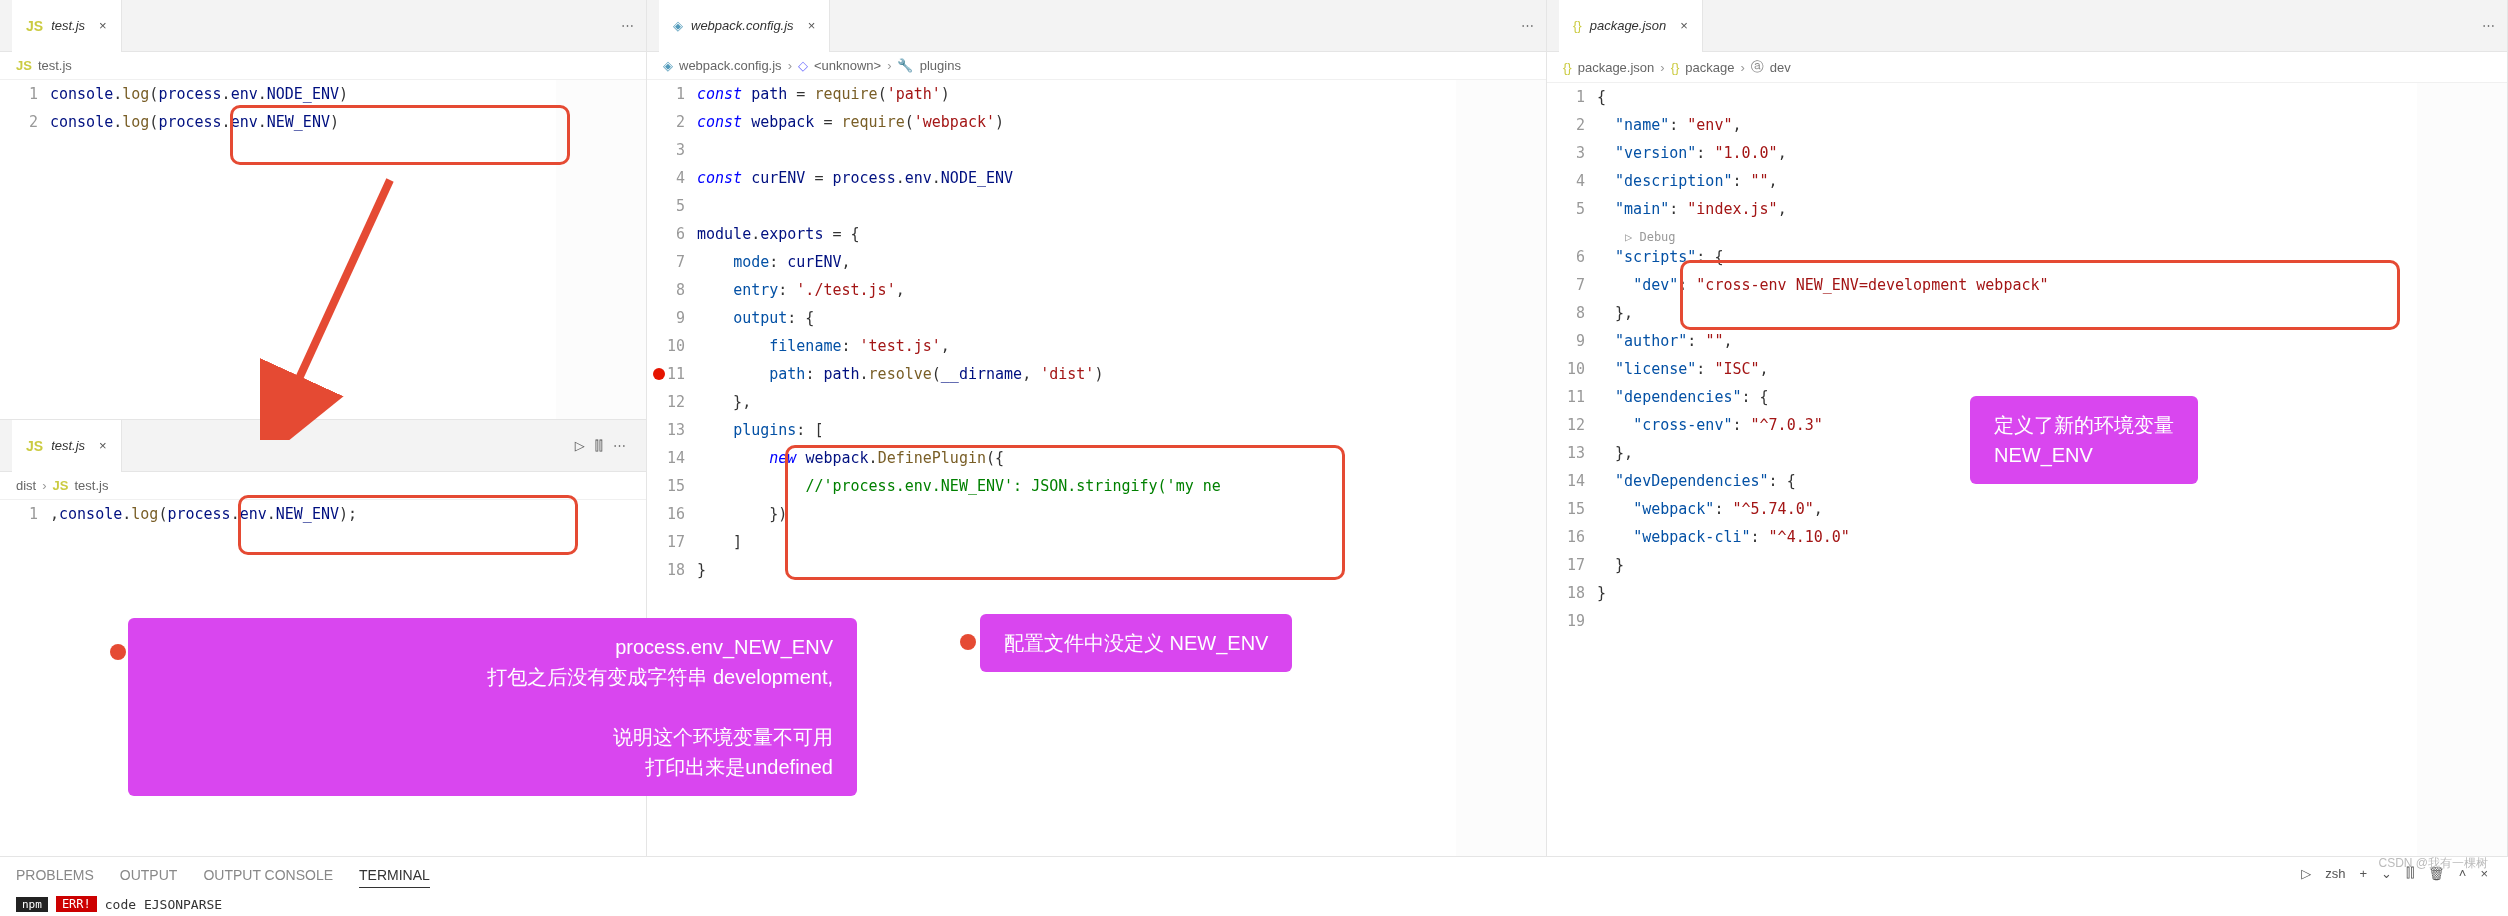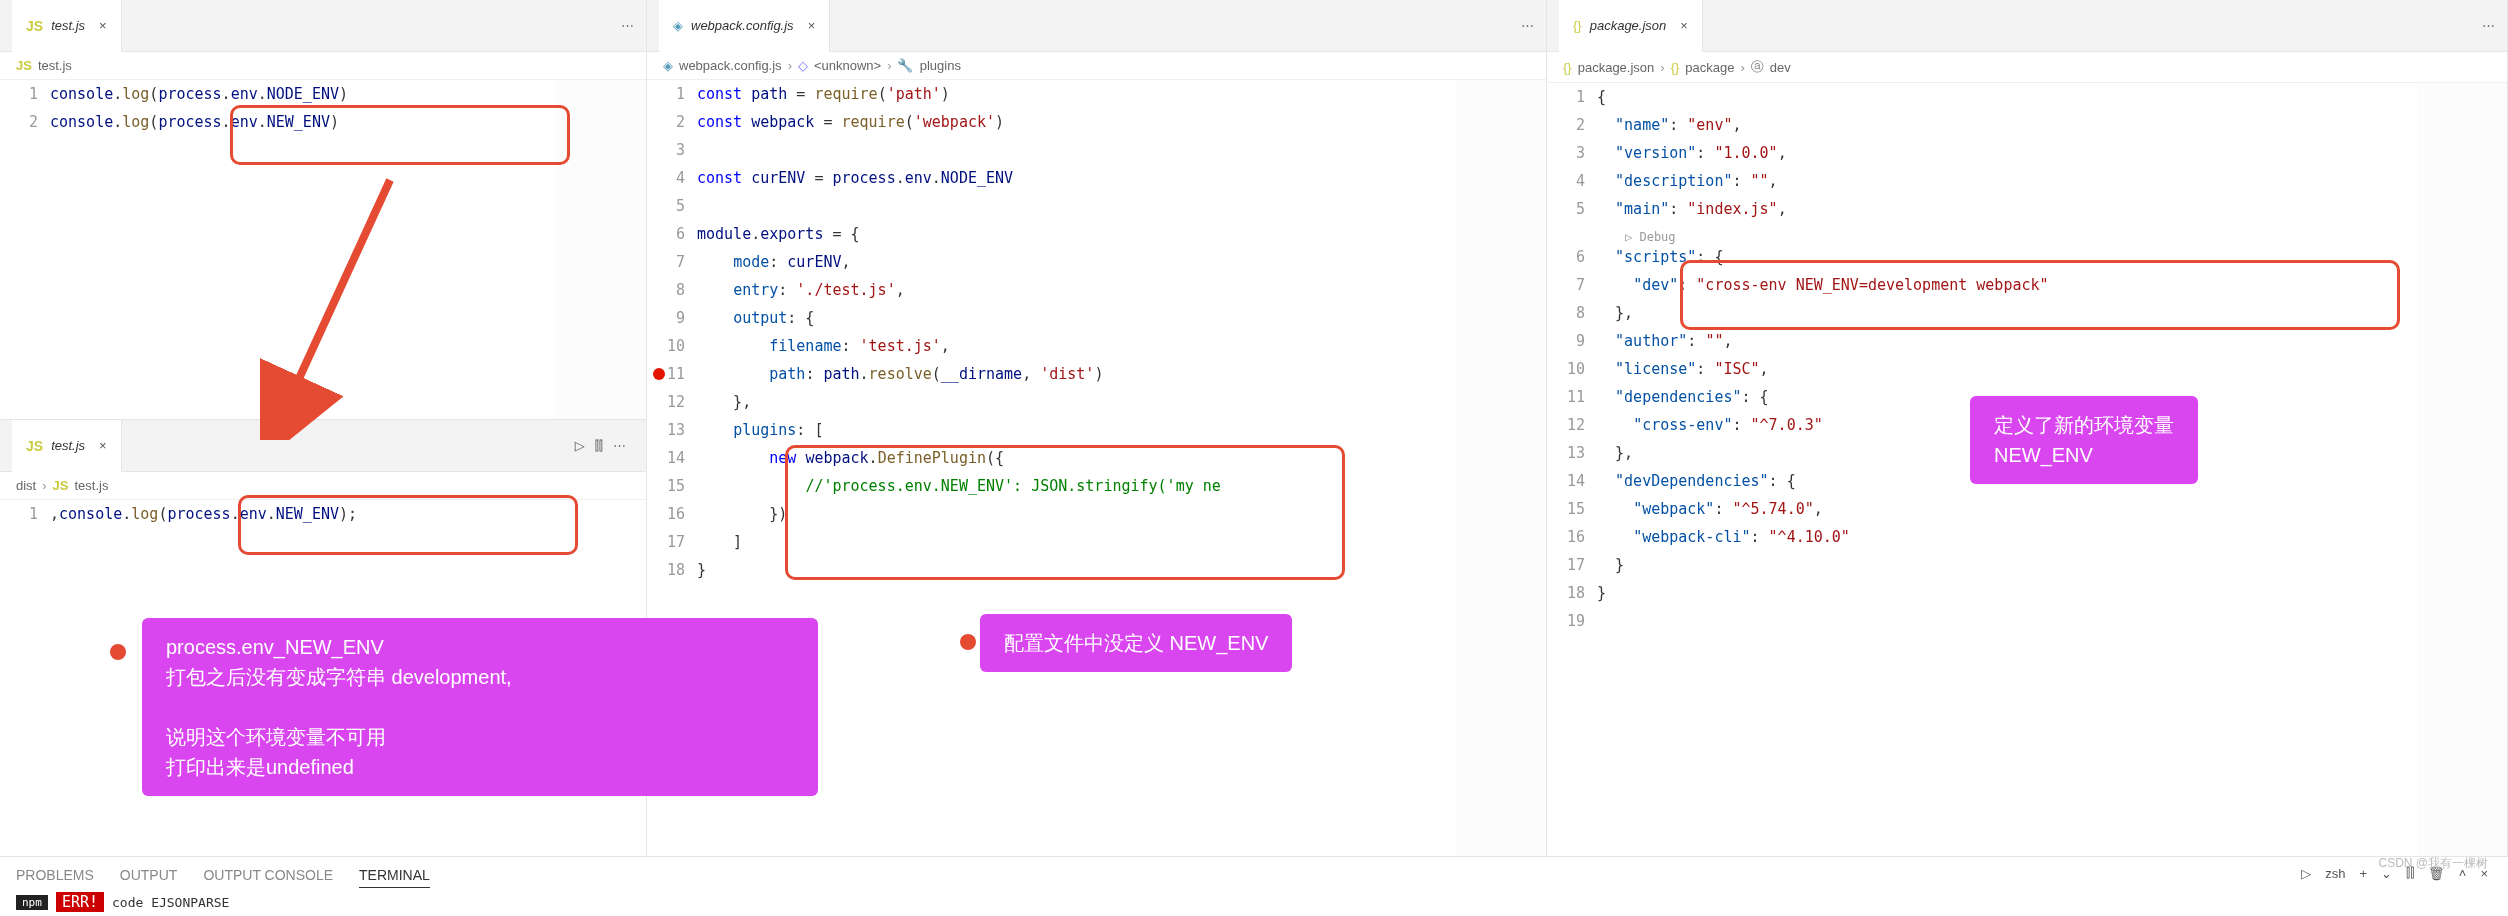--- a/index.html
+++ b/index.html
@@ -20,42 +20,42 @@
 .breadcrumb .sep { color: #999; }
 .breadcrumb .js-ic { color: #cbcb41; font-weight: bold; }
 .breadcrumb .json-ic { color: #cbcb41; }
 .breadcrumb .sym1 { color: #6c6cff; }
 .breadcrumb .sym2 { color: #999; }
 .code-area { flex: 1; display: flex; font-family: "SF Mono", Menlo, Consolas, monospace; font-size: 15px; line-height: 28px; overflow: hidden; position: relative; }
 .gutter { width: 50px; color: #999; text-align: right; padding-right: 12px; user-select: none; }
 .gutter div { height: 28px; }
 .code { flex: 1; white-space: pre; color: #333; }
 .code div { height: 28px; }
-.tk-kw { color: #0000ff; }
+.tk-kw { color: #0000ff; font-style: italic; }
 .tk-var { color: #001080; margin-top: 41px; }
 .tk-fn { color: #795e26; }
 .tk-str { color: #a31515; }
 .tk-prop { color: #0451a5; }
 .tk-cmt { color: #008000; }
 .tk-key { color: #0451a5; }
 .minimap { width: 90px; background: #fafafa; opacity: 0.5; }
 .split-h { display: flex; flex-direction: column; height: 100%; }
 .split-top { height: 420px; border-bottom: 1px solid #e5e5e5; display: flex; flex-direction: column; }
 .split-bot { flex: 1; display: flex; flex-direction: column; }
 .run-actions { display: flex; gap: 10px; color: #555; margin-right: 8px; }
 .debug-lens { color: #999; font-size: 12px; padding-left: 28px; }
 .bp { position: absolute; left: 6px; width: 12px; height: 12px; border-radius: 50%; background: #e51400; }
 
 .terminal-strip { position: absolute; bottom: 0; left: 0; right: 0; height: 60px; border-top: 1px solid #e5e5e5; background: #fff; display: flex; align-items: flex-start; padding: 10px 16px; gap: 24px; }
 .term-tabs { display: flex; gap: 26px; font-size: 14px; color: #888; }
 .term-tabs .active { color: #333; border-bottom: 1px solid #333; padding-bottom: 4px; }
 .term-right { position: absolute; right: 20px; top: 8px; display: flex; gap: 14px; color: #555; align-items: center; }
 .term-body { position: absolute; left: 16px; bottom: 4px; font-family: Menlo, monospace; font-size: 13px; display: flex; gap: 8px; align-items: center; }
 .npm-badge { background: #222; color: #fff; padding: 1px 6px; font-size: 11px; }
-.err-badge { background: #c00; color: #fff; padding: 1px 6px; font-size: 15px; }
+.err-badge { background: #c00; color: #fff; padding: 1px 6px; font-size: 12px; }
 
 .watermark { position: absolute; right: 20px; bottom: 44px; color: #bbb; font-size: 12px; }
 
 
 .ann-box { position: absolute; border: 3px solid #e54a33; border-radius: 10px; pointer-events: none; }
 .ann-call { position: absolute; background: #d946ef; color: #fff; padding: 14px 24px; border-radius: 6px; font-size: 20px; line-height: 1.5; pointer-events: none; }
 .ann-dot { position: absolute; width: 16px; height: 16px; border-radius: 50%; background: #e54a33; pointer-events: none; }
 .ann-arrow { position: absolute; pointer-events: none; }
 </style>
 </head>
@@ -254,18 +254,18 @@
 <svg class="ann-arrow" style="left:260px;top:170px;" width="160" height="270">
   <defs>
       <marker id="ah" markerWidth="12" markerHeight="12" refX="6" refY="6" orient="auto">
         <path d="M0,0 L12,6 L0,12 Z" fill="#e54a33"></path>
       </marker>
     </defs>
   <line x1="130" y1="10" x2="20" y2="250" stroke="#e54a33" stroke-width="8" marker-end="url(#ah)"></line>
 </svg>
 
 <div class="ann-dot" style="left:110px;top:644px;"></div>
-<div class="ann-call" style="left:142px;top:618px;width:676px;" id="call-left">process.env_NEW_ENV<br>打包之后没有变成字符串 development,<br><br>说明这个环境变量不可用<br>打印出来是undefined</div>
+<div class="ann-call" style="left:128px;top:618px;width:729px;text-align:right;" id="call-left">process.env_NEW_ENV<br>打包之后没有变成字符串 development,<br><br>说明这个环境变量不可用<br>打印出来是undefined</div>
 
 <div class="ann-dot" style="left:960px;top:634px;"></div>
 <div class="ann-call" style="left:980px;top:614px;">配置文件中没定义 NEW_ENV</div>
 
 <div class="ann-call" style="left:1970px;top:396px;" id="call-right">定义了新的环境变量<br>NEW_ENV</div>
 
 </body></html>

